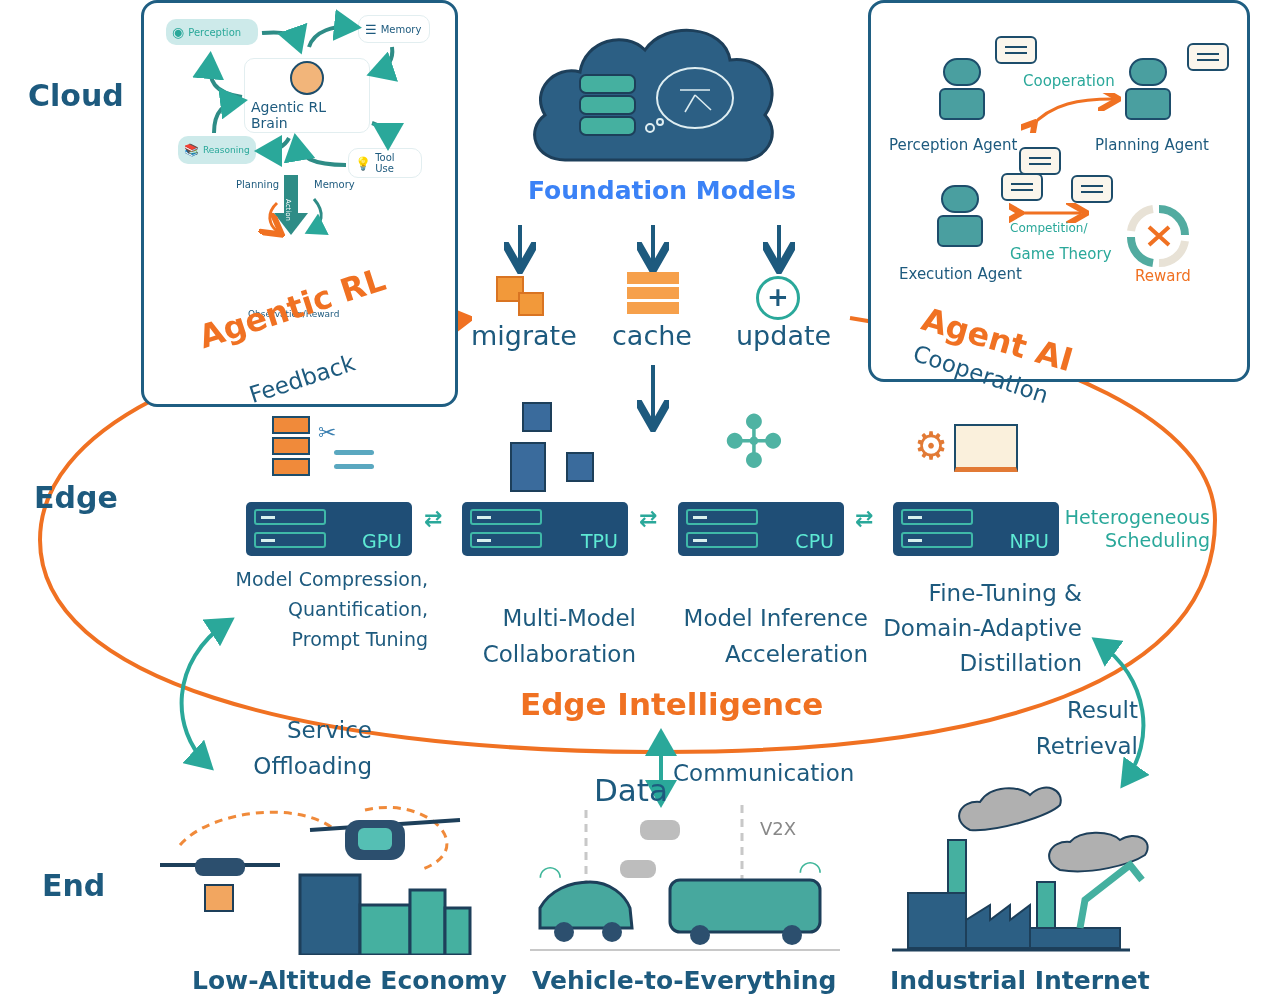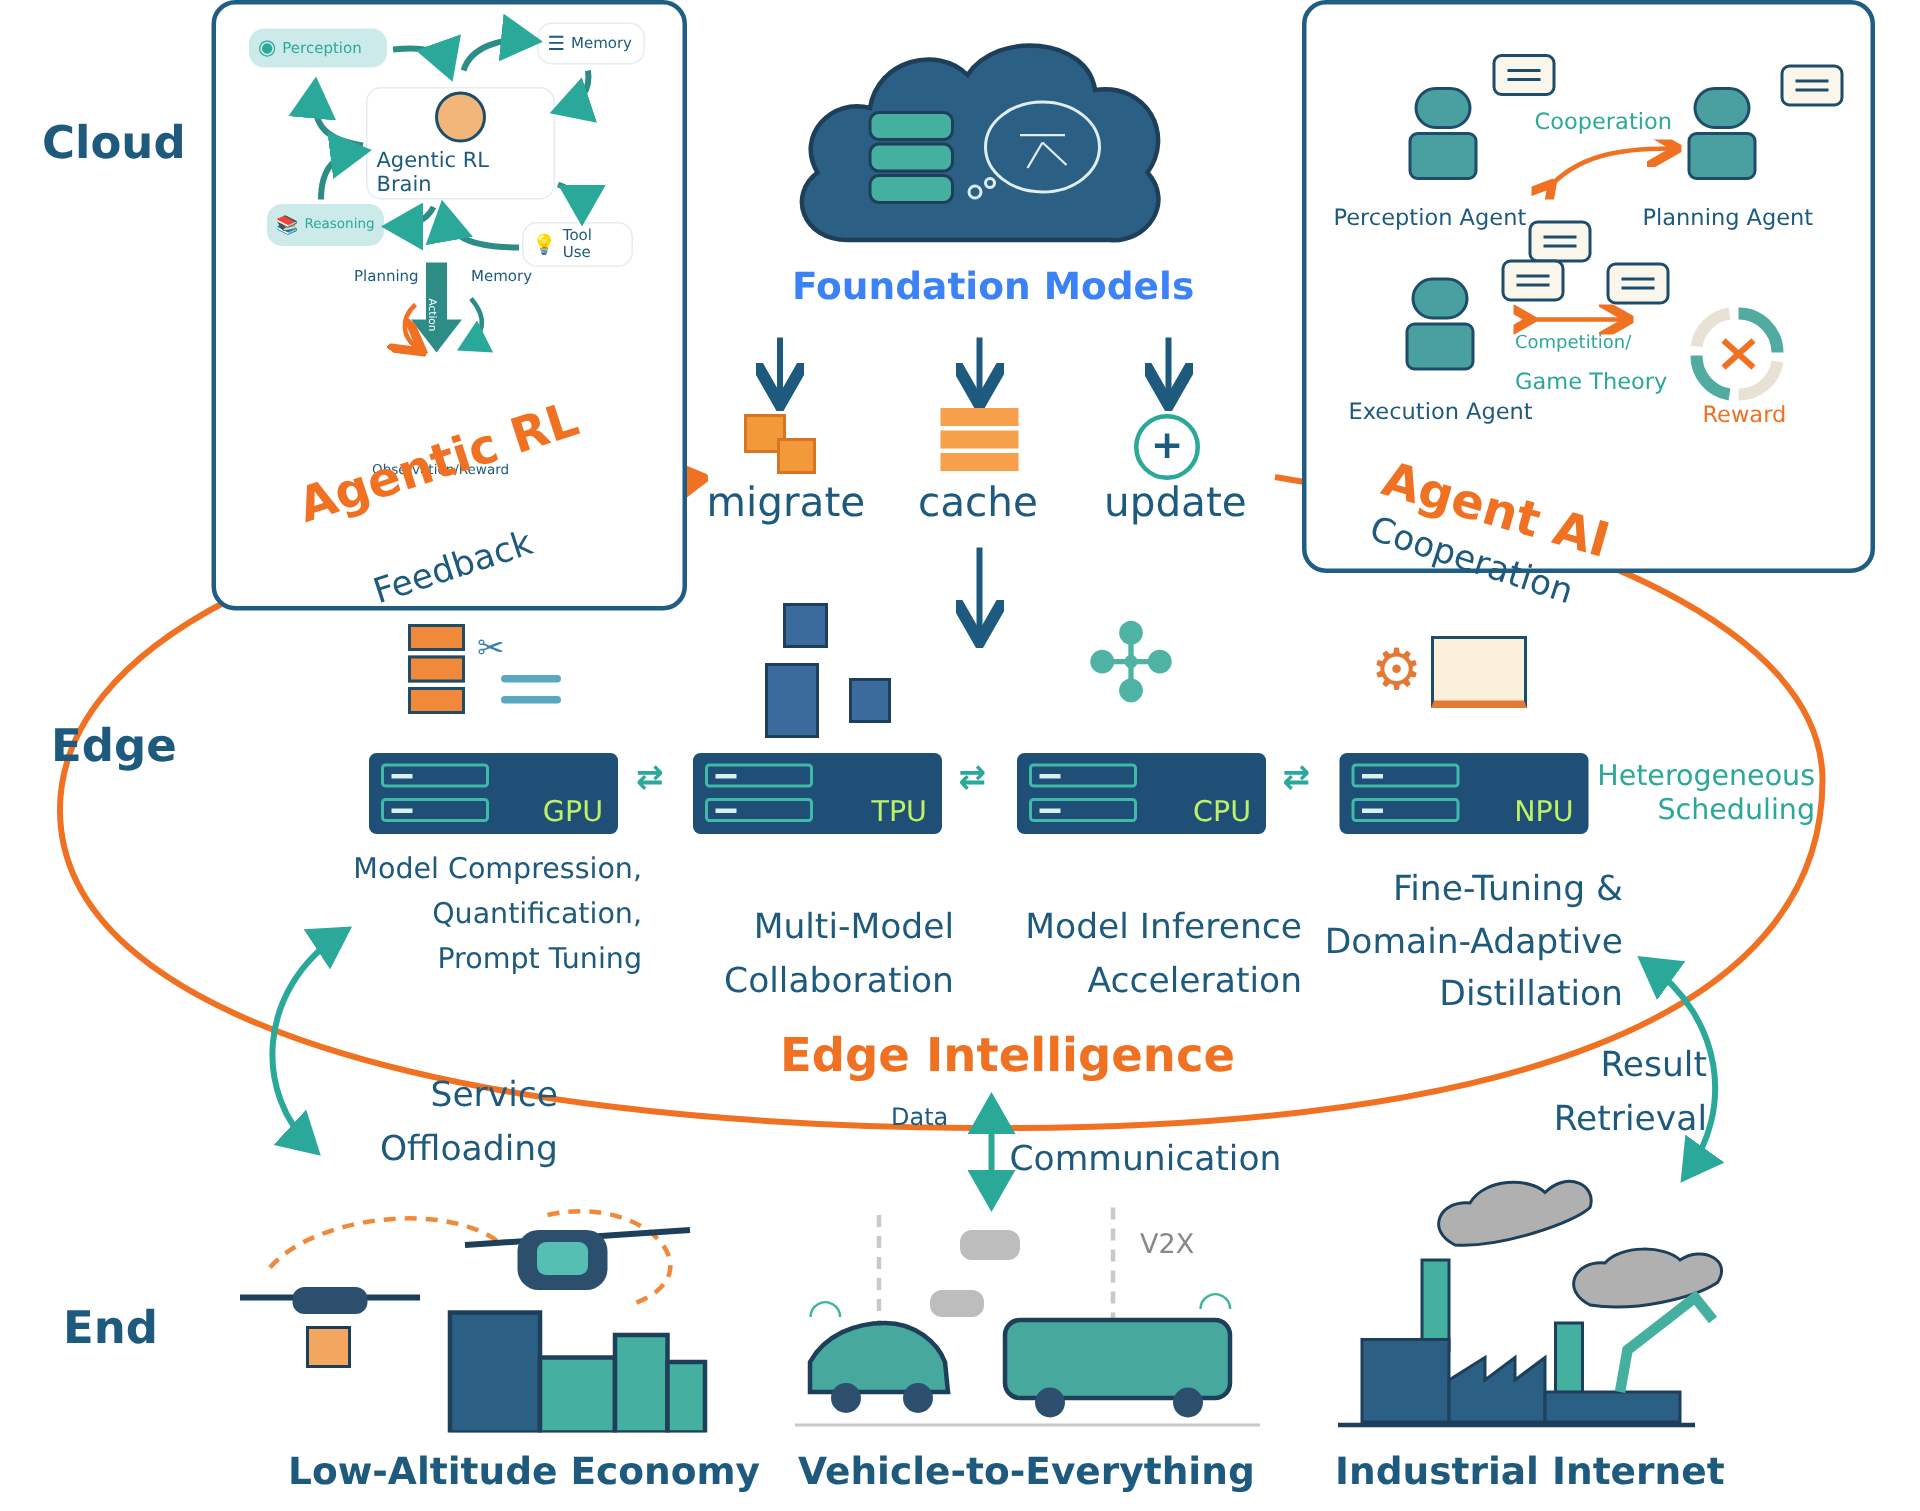--- a/index.html
+++ b/index.html
@@ -13,21 +13,21 @@
   .node.white { background: #fff; border: 1px solid #e2eef0; }
   .small { font-size: 10px; color: #1d5a7e; }
   .lbl { position: absolute; color: #1d5a7e; text-align: right; line-height: 1.2; }
   .orange { color: #f07122; }
   .teal { color: #2aa89a; }
   .server { position: absolute; width: 166px; height: 54px; background: #1f4e76; border-radius: 5px; }
   .server .slot { position: absolute; left: 8px; width: 72px; height: 16px; border: 2px solid #3fb9a8; border-radius: 3px; }
   .server .slot.s1 { top: 7px; }
   .server .slot.s2 { top: 30px; }
   .server .slot::before { content: ""; position: absolute; left: 5px; top: 5px; width: 14px; height: 3px; background: #d8f0ee; }
-  .server .name { position: absolute; right: 10px; bottom: 4px; color: #bef264; font-size: 19px; }
+  .server .name { position: absolute; right: 10px; bottom: 4px; color: #5eead4; font-size: 19px; }
   .xarrow { position: absolute; font-size: 22px; color: #2aa89a; line-height: 14px; font-weight: bold; }
   .bubble { position: absolute; width: 42px; height: 28px; border: 2px solid #1d4d6b; border-radius: 6px; background: #fbf6ec; }
   .bubble::after { content: ""; position: absolute; left: 8px; top: 8px; width: 22px; height: 2px; background: #1d4d6b; box-shadow: 0 6px 0 #1d4d6b; }
   .robot { position: absolute; width: 62px; height: 72px; }
   .bottom-title { position: absolute; font-weight: bold; font-size: 25px; color: #1d5a7e; }
 </style>
 </head>
 <body>
 
 <svg class="abs" style="left:0;top:0" width="1280" height="1007">
@@ -248,21 +248,21 @@
 <div class="lbl" style="left:868px;top:576px;width:214px;font-size:23px;line-height:35px">
   <div>Fine-Tuning &amp;</div>
   <div>Domain-Adaptive</div>
   <div>Distillation</div>
 </div>
 
 <div class="lbl" style="left:236px;top:712px;width:136px;font-size:23px;line-height:36px">
   <div>Service</div>
   <div>Offloading</div>
 </div>
-<div class="abs" style="left:594px;top:735px;font-size:16px">Data</div>
+<div class="abs" style="left:594px;top:772px;font-size:31px">Data</div>
 <div class="abs" style="left:673px;top:760px;font-size:23px">Communication</div>
 <div class="lbl" style="left:1018px;top:692px;width:120px;font-size:23px;line-height:36px">
   <div>Result</div>
   <div>Retrieval</div>
 </div>
 
 <svg class="abs" style="left:150px;top:790px" width="330" height="165">
   <path d="M30,55 C60,20 150,10 185,40" fill="none" stroke="#f08a3a" stroke-width="3" stroke-dasharray="8 6"></path>
   <path d="M215,20 C280,5 330,60 270,80" fill="none" stroke="#f08a3a" stroke-width="3" stroke-dasharray="8 6"></path>
   <g>

